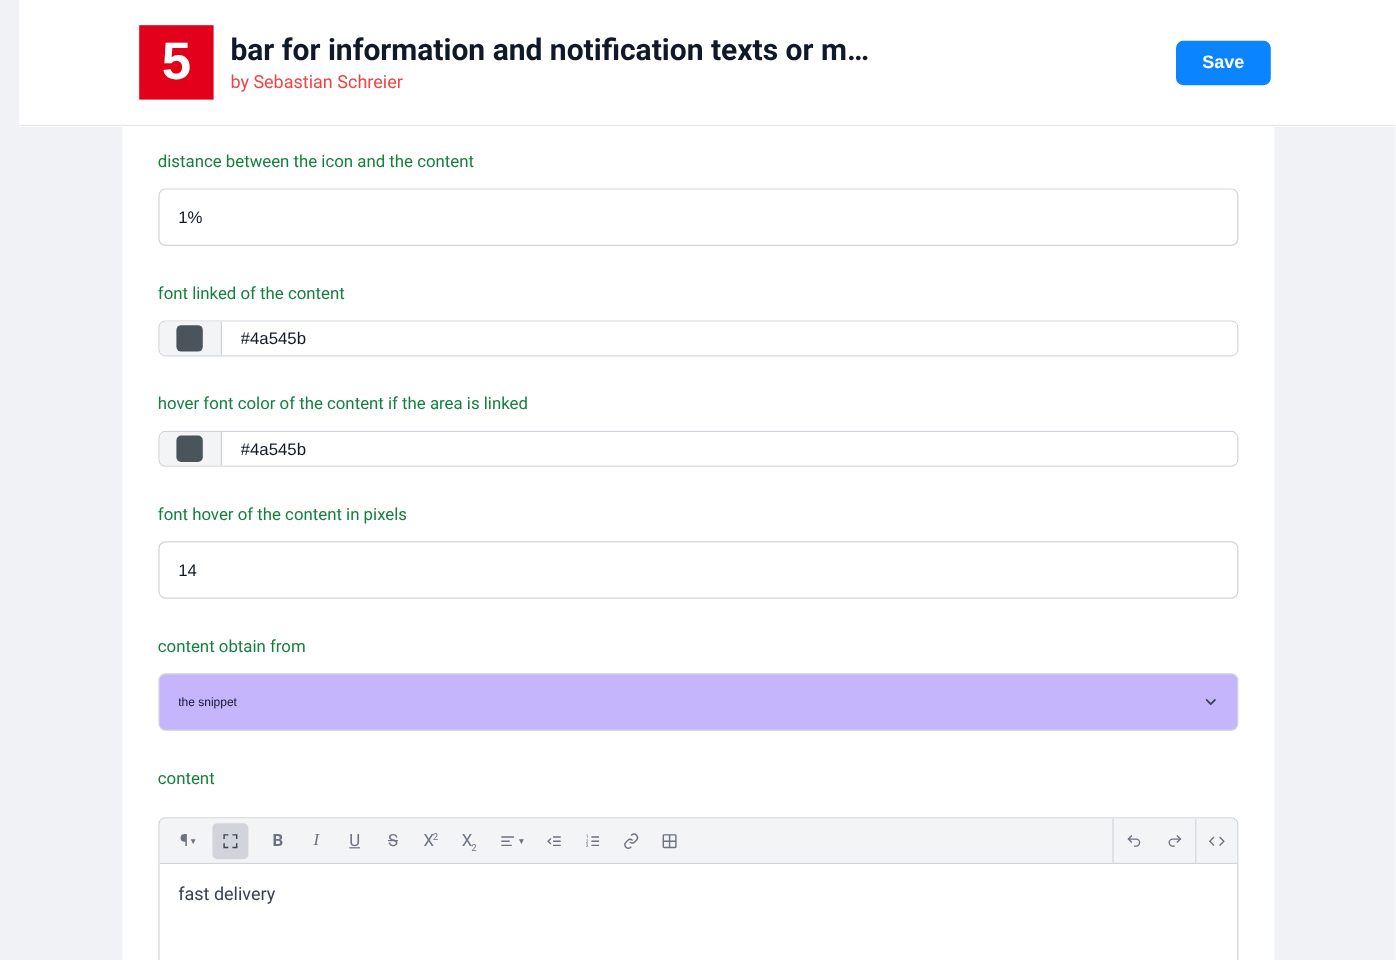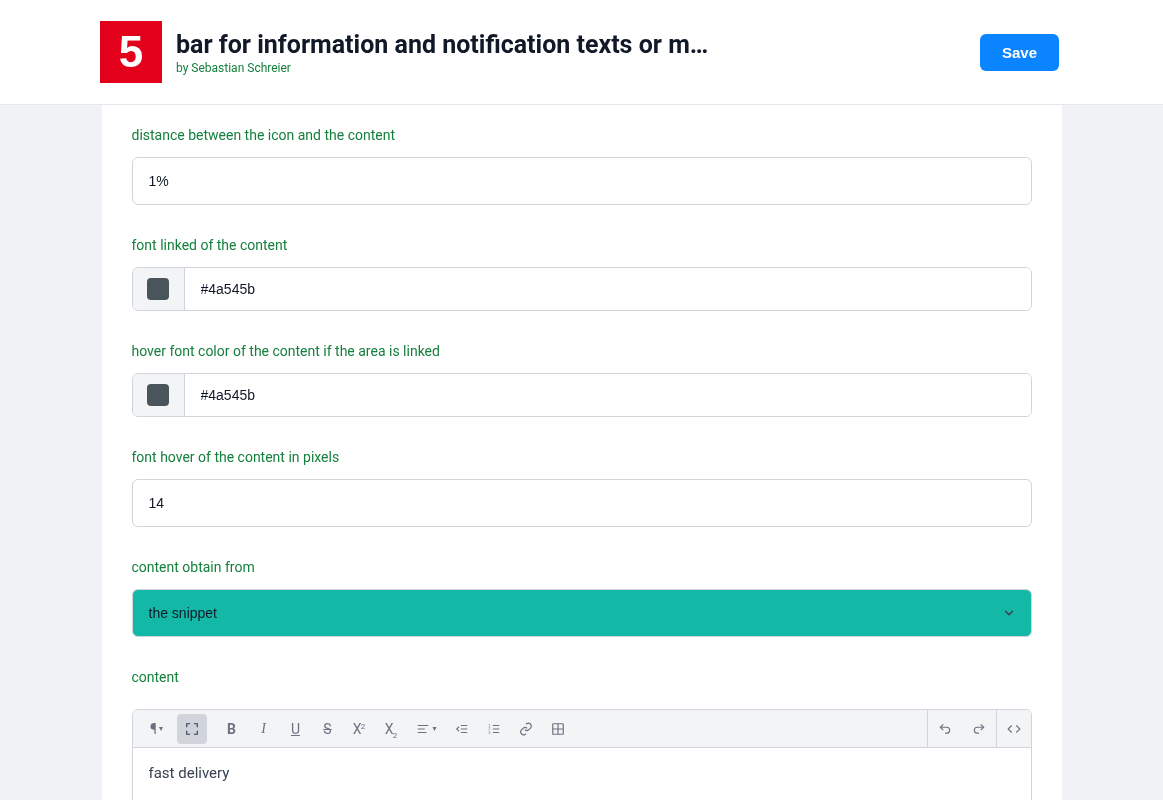--- a/index.html
+++ b/index.html
@@ -11,21 +11,21 @@
   }
   .header {
     background: #fff;
     border-bottom: 1px solid #e5e7eb;
     padding: 14px 20px 14px 100px;
     display: flex;
     align-items: center;
     justify-content: space-between;
     position: fixed;
     top: 0;
-    left: 0;
+    left: 16px;
     right: 0;
     height: 105px;
     z-index: 10;
   }
   .header-left {
     display: flex;
     align-items: center;
     gap: 14px;
     min-width: 0;
     flex: 1;
@@ -65,22 +65,22 @@
   .title {
     font-size: 25px;
     font-weight: 700;
     color: #111827;
     white-space: nowrap;
     overflow: hidden;
     text-overflow: ellipsis;
     max-width: 580px;
   }
   .byline {
-    font-size: 12px;
-    color: #15803d;
+    font-size: 15px;
+    color: #ef4444;
     margin-top: 2px;
   }
   .save-btn {
     background: #0b84ff;
     color: #fff;
     border: none;
     border-radius: 6px;
     padding: 10px 22px;
     font-size: 15px;
     font-weight: 600;
@@ -114,21 +114,21 @@
     color: #111827;
     background: #fff;
   }
 
   .color-row {
     display: flex;
     align-items: stretch;
     border: 1px solid #d1d5db;
     border-radius: 6px;
     overflow: hidden;
-    height: 44px;
+    height: 30px;
   }
   .color-swatch-wrap {
     width: 52px;
     background: #f3f4f6;
     border-right: 1px solid #d1d5db;
     display: flex;
     align-items: center;
     justify-content: center;
     flex-shrink: 0;
   }
@@ -148,23 +148,23 @@
 
   .select-wrap {
     position: relative;
   }
   .select-input {
     width: 100%;
     height: 48px;
     border: 1px solid #d1d5db;
     border-radius: 6px;
     padding: 0 40px 0 16px;
-    font-size: 14px;
+    font-size: 10px;
     color: #111827;
-    background: #14b8a6;
+    background: #c4b5fd;
     appearance: none;
     cursor: pointer;
   }
   .select-caret {
     position: absolute;
     right: 16px;
     top: 50%;
     transform: translateY(-50%);
     pointer-events: none;
     color: #374151;

